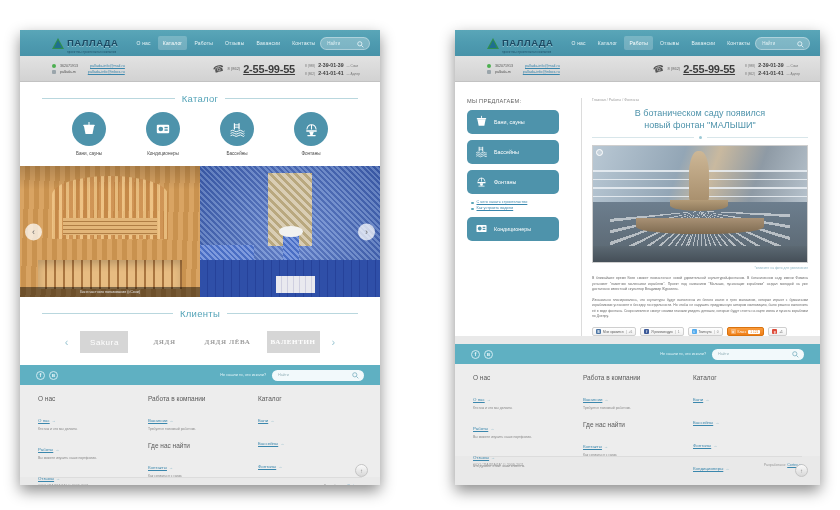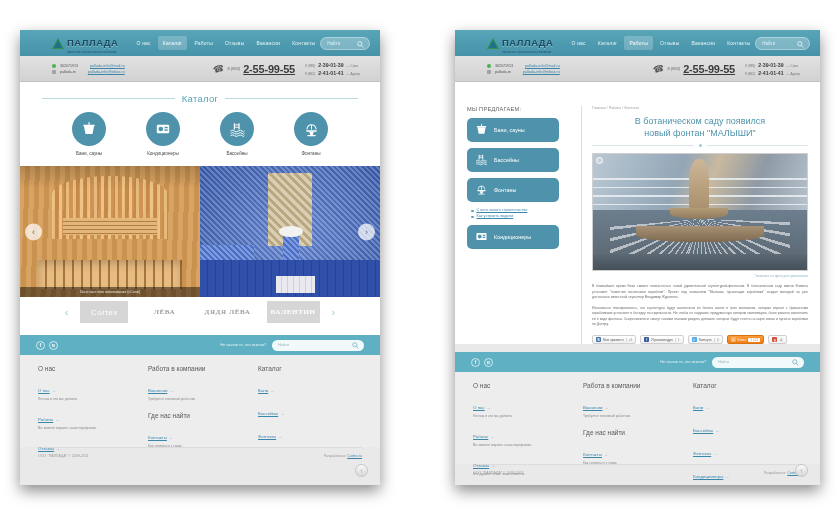--- a/index.html
+++ b/index.html
@@ -230,21 +230,21 @@
   .up-btn {
     position:absolute; right:12px; bottom:8px;
     width:13px; height:13px; border-radius:50%;
     background:linear-gradient(#fafafa,#d8d8d8);
     border:1px solid #c4c4c4;
     display:flex; align-items:center; justify-content:center;
     color:#8a8a8a; font-size:6px;
   }
 
   
-  .content-wrap { display:flex; padding:24px 12px 0; gap:22px; }
+  .content-wrap { display:flex; padding:16px 12px 0; gap:22px; }
   .side { width:92px; }
   .side-title { font-size:5.6px; color:#636363; letter-spacing:.3px; margin-bottom:6px; }
   .side-btn {
     height:24px; border-radius:5px; background:#4e93ab;
     display:flex; align-items:center; gap:6px;
     padding:0 8px; margin-bottom:6px;
     color:#ffffff; font-size:5.4px;
   }
   .side-sub { margin:2px 0 7px 4px; }
   .side-sub-item { display:flex; align-items:flex-start; gap:3px; margin-bottom:2px; }
@@ -461,24 +461,29 @@
         <div class="hm-ped"></div>
         <div class="hm-basin"></div>
         <div class="hm-floor"></div>
         <div class="hm-mat"></div>
       </div>
       <div class="arrow left">‹</div>
       <div class="arrow right">›</div>
     </div>
 
     <div style="background:#fff;">
+      <div class="sec-head">
+        <span class="rule"></span>
+        <span class="txt">Клиенты</span>
+        <span class="rule"></span>
+      </div>
       <div class="clients-row">
         <span class="cl-arrow">‹</span>
-        <div class="cl-logo boxed">Cortex</div>
-        <div class="cl-logo b2">ЛЁВА</div>
+        <div class="cl-logo boxed">Sakura</div>
+        <div class="cl-logo b2">ДЯДЯ</div>
         <div class="cl-logo b2">ДЯДЯ ЛЁВА</div>
         <div class="cl-logo boxed b2">ВАЛЕНТИН</div>
         <span class="cl-arrow">›</span>
       </div>
     </div>
 
     <div class="foot-band">
       <span class="soc">f</span>
       <span class="soc">в</span>
       <div class="foot-find">

